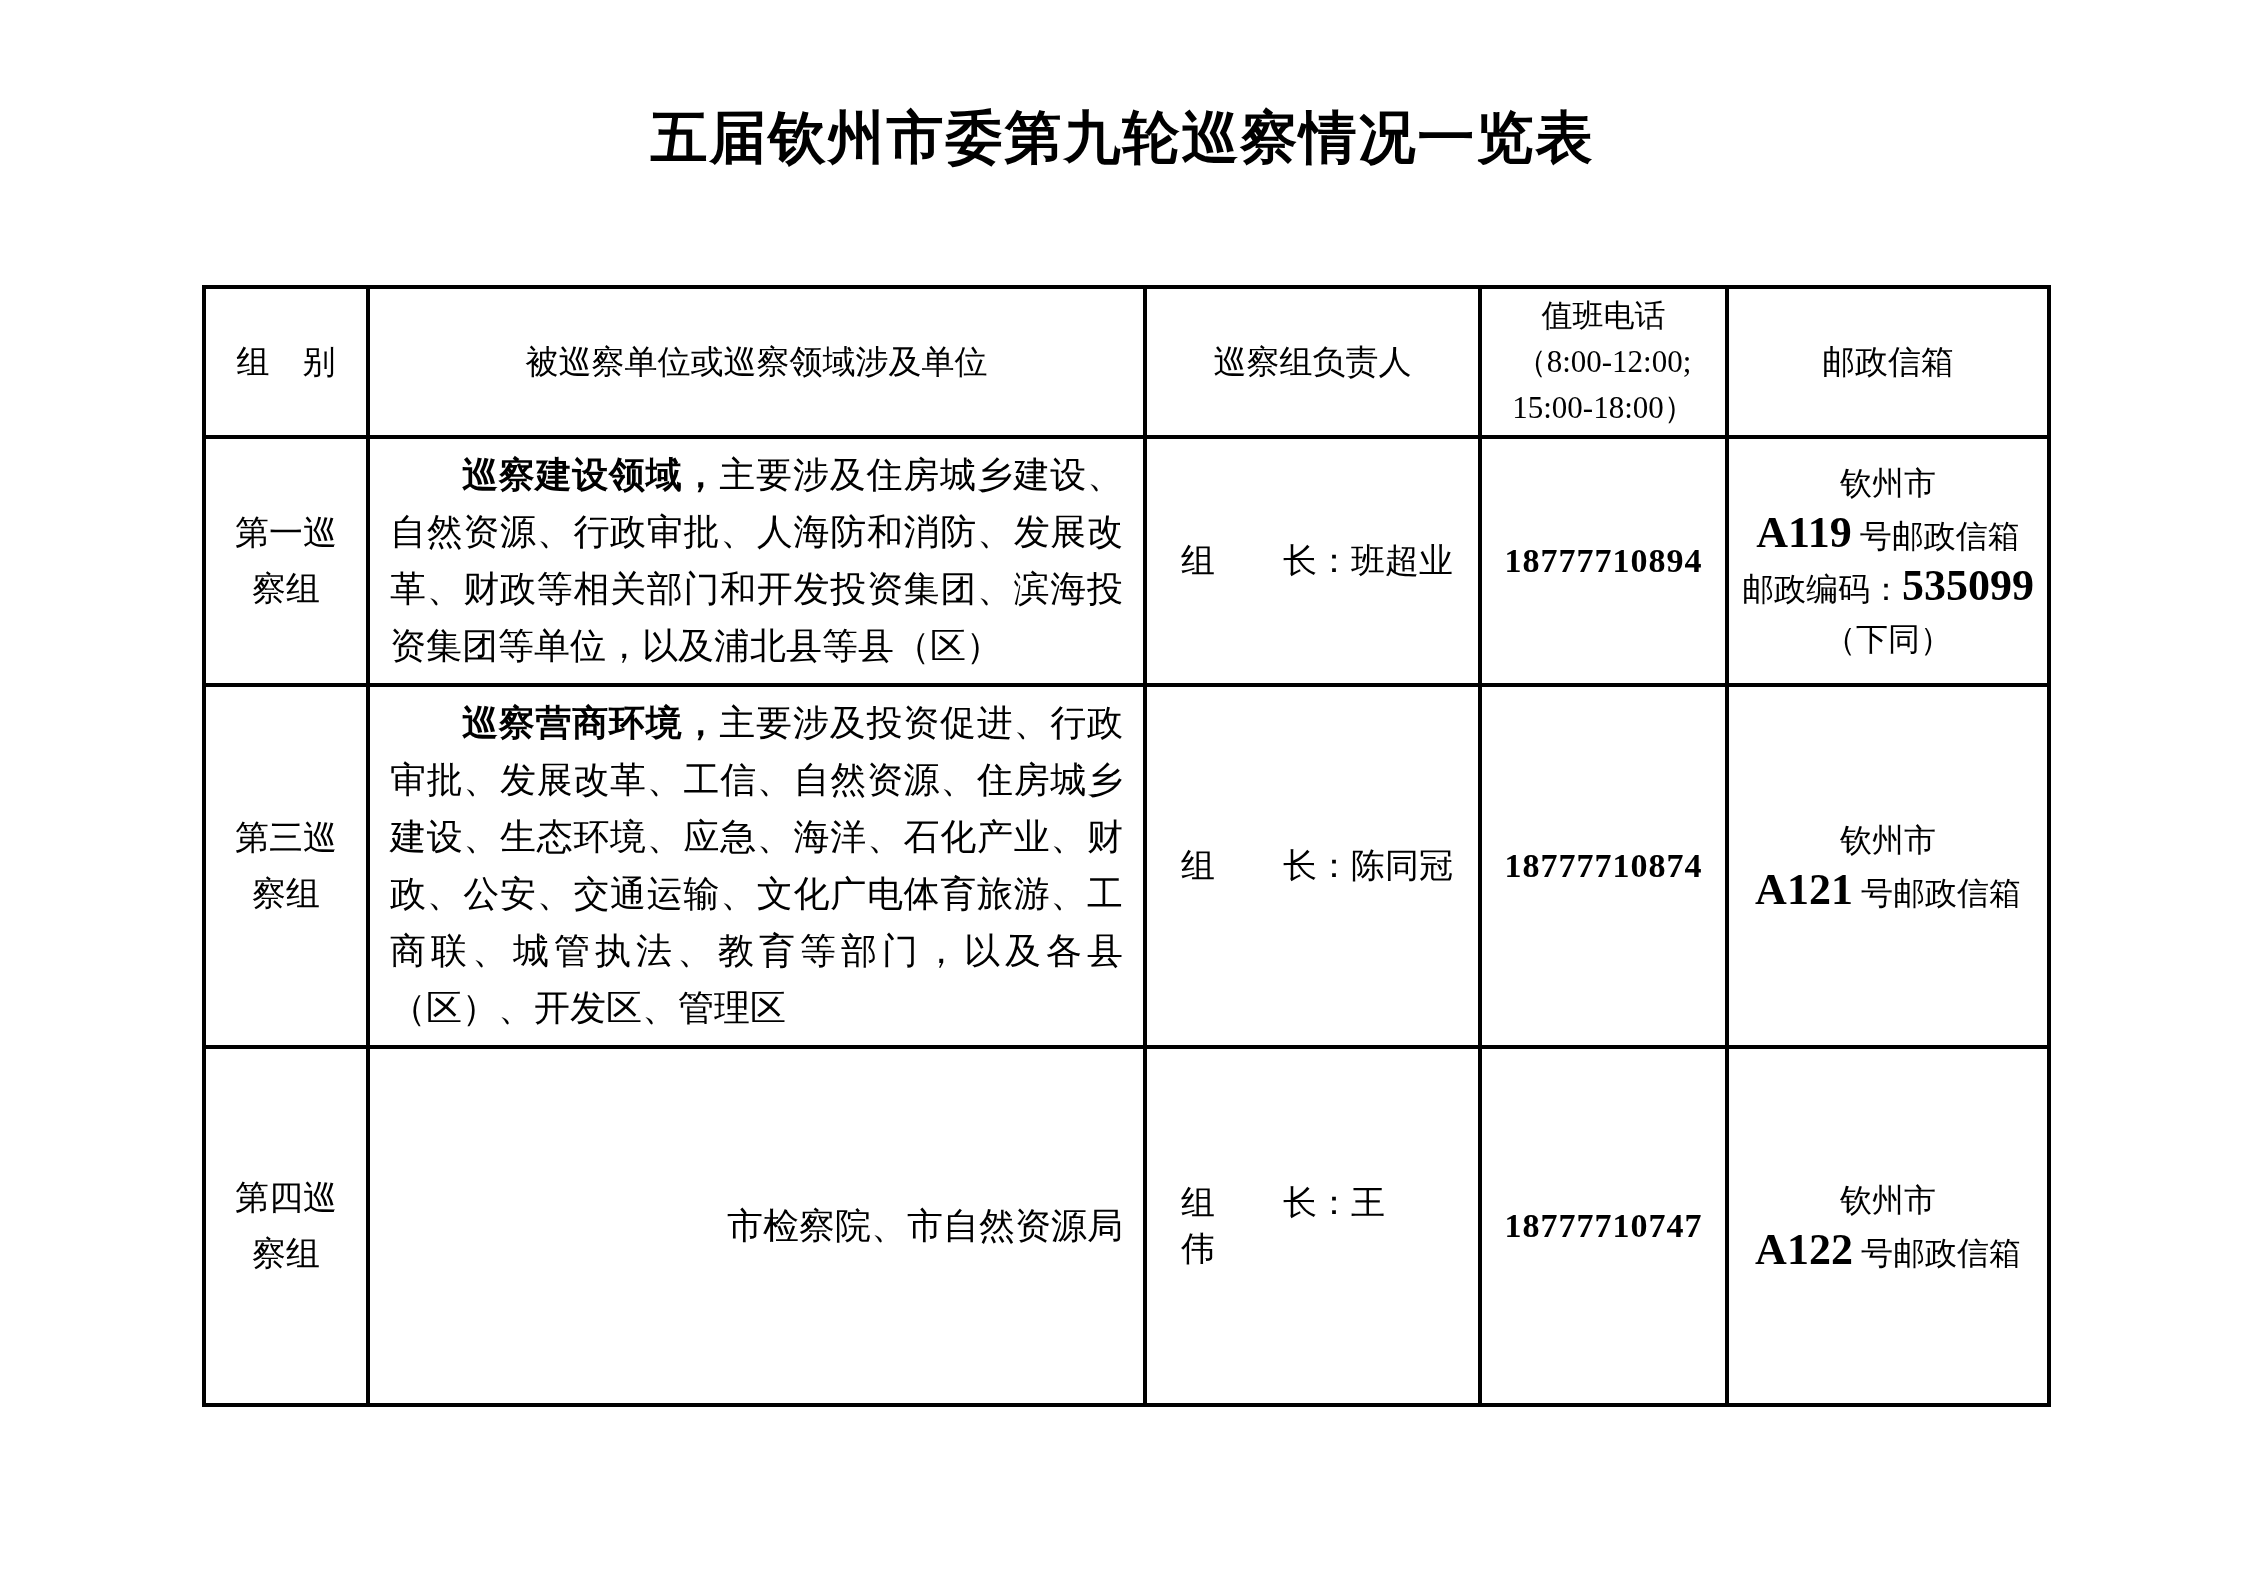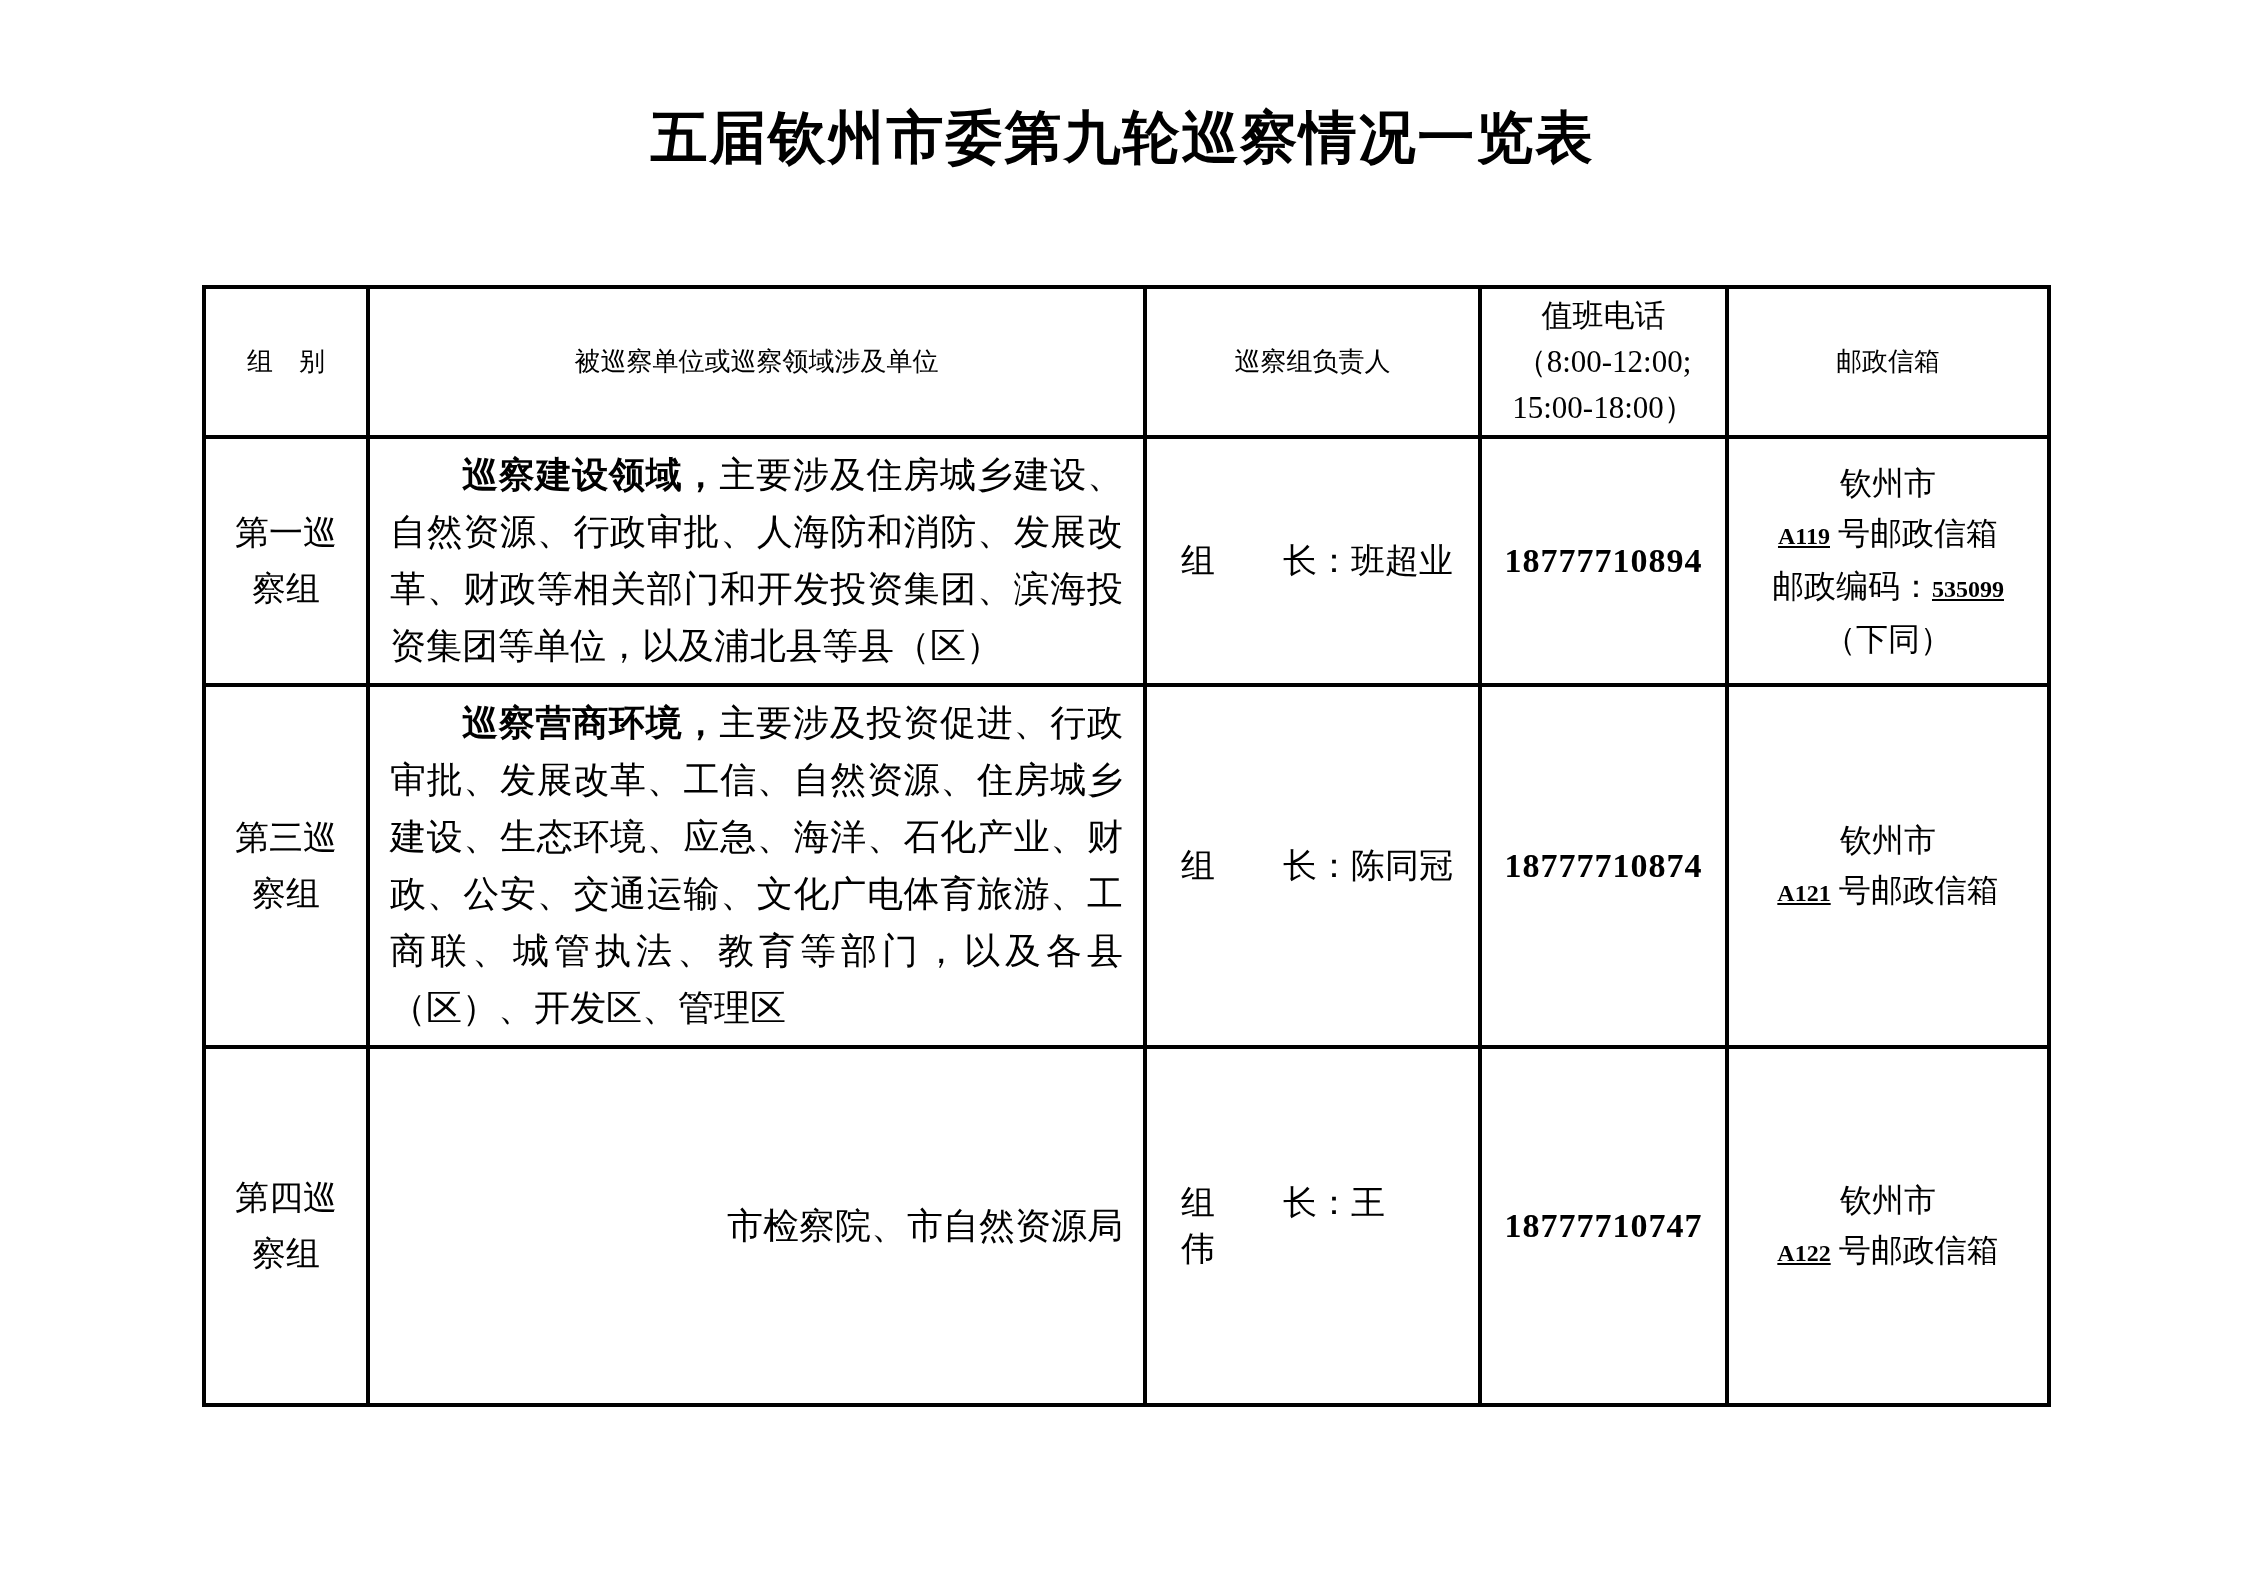--- a/index.html
+++ b/index.html
@@ -42,21 +42,21 @@
   col.c-group   { width: 164px; }
   col.c-targets { width: 777px; }
   col.c-leader  { width: 335px; }
   col.c-phone   { width: 247px; }
   col.c-mailbox { width: 322px; }
 
   
   thead th {
     height: 146px;
     text-align: center;
-    font-size: 26px;
+    font-size: 33px;
     line-height: 48px;
   }
   th.phone-header {
     font-size: 31px;
     line-height: 46px;
     white-space: pre-line;
   }
 
   
   tbody tr:nth-child(1) { height: 230px; }
@@ -98,22 +98,21 @@
     font-size: 34px;
     font-weight: bold;
     letter-spacing: 1px;
   }
   td.mailbox-cell {
     text-align: center;
     font-size: 32px;
     line-height: 50px;
   }
   td.mailbox-cell b {
-    font-size: 24px;
-    text-decoration: underline;
+    font-size: 44px;
   }
 </style>
 </head>
 <body>
 
 <div class="page">
 
   <h1 class="doc-title">五届钦州市委第九轮巡察情况一览表</h1>
 
   <table class="inspection-table">

